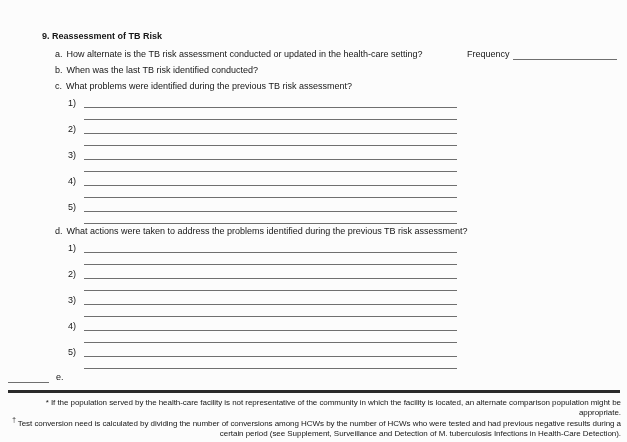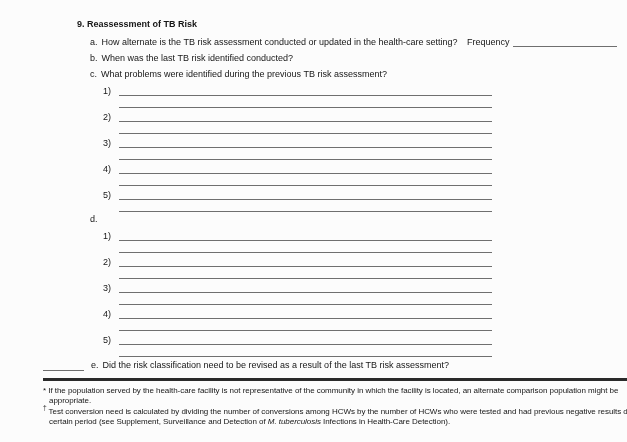--- a/index.html
+++ b/index.html
@@ -6,21 +6,21 @@
   html, body { margin: 0; padding: 0; }
   body {
     width: 627px;
     height: 442px;
     background: #fcfcfc;
     font-family: "Liberation Sans", "DejaVu Sans", sans-serif;
     font-size: 9px;
     color: #161616;
     overflow: hidden;
   }
-  .page { padding: 19px 10px 0 42px; margin-left: 35px; }
+  .page { padding: 31px 10px 0 42px; }
 
   .heading {
     font-weight: bold;
     line-height: 11px;
     margin-bottom: 7px;
   }
 
   .qrow {
     display: flex;
     align-items: flex-end;
@@ -29,21 +29,21 @@
     line-height: 11px;
   }
   .qlabel { margin-right: 4px; white-space: nowrap; }
   .qtext { }
   .qtext-block { width: 404px; }
 
   .rfield {
     margin-left: auto;
     width: 150px;
     display: flex;
-    align-items: flex-start;
+    align-items: center;
   }
   .flabel { margin-right: 3px; white-space: nowrap; }
   .fill {
     flex: 1;
     height: 10px;
     border-bottom: 1px solid #6f6f6f;
   }
 
   .qrow-c { margin-bottom: 4px; }
   .qrow-d { margin-bottom: 4px; align-items: flex-start; }
@@ -81,28 +81,29 @@
     border-top: 2px solid #2a2a2a;
     border-bottom: 1px solid #2a2a2a;
   }
 
   .footnotes {
     margin-left: -34px;
     width: 613px;
     font-size: 8px;
     line-height: 10px;
     letter-spacing: -0.05px;
+    text-align: right;
   }
   .fn {
     padding-left: 6px;
     text-indent: -6px;
     margin-bottom: 1px;
   }
   .fn sup { font-size: 6.5px; line-height: 0; }
-  .it { font-style: italic; }
+  .it { }
 </style>
 </head>
 <body>
 
 <div class="page">
 
   <div class="heading">9. Reassessment of TB Risk</div>
 
   <div class="qrow">
     <span class="qlabel">a.</span>
@@ -154,20 +155,21 @@
   <div class="num-row">
     <span class="num">5)</span>
     <div class="lines">
       <div class="bline"></div>
       <div class="bline"></div>
     </div>
   </div>
 
   <div class="qrow qrow-d">
     <span class="qlabel">d.</span>
+    <span class="qtext-block">What actions were taken to address the problems identified during the previous TB risk assessment?</span>
   </div>
 
   <div class="num-row">
     <span class="num">1)</span>
     <div class="lines">
       <div class="bline"></div>
       <div class="bline"></div>
     </div>
   </div>
   <div class="num-row">
@@ -195,21 +197,20 @@
     <span class="num">5)</span>
     <div class="lines">
       <div class="bline"></div>
       <div class="bline"></div>
     </div>
   </div>
 
   <div class="e-row">
     <span class="e-line"></span>
     <span class="qlabel">e.</span>
-    <span class="qtext">Did the risk classification need to be revised as a result of the last TB risk assessment?</span>
   </div>
 
   <div class="dbl-rule"></div>
 
   <div class="footnotes">
     <div class="fn">
       <span>*</span>
       <span>If the population served by the health-care facility is not representative of the community in which the facility is located, an alternate comparison population might be appropriate.</span>
     </div>
     <div class="fn">

